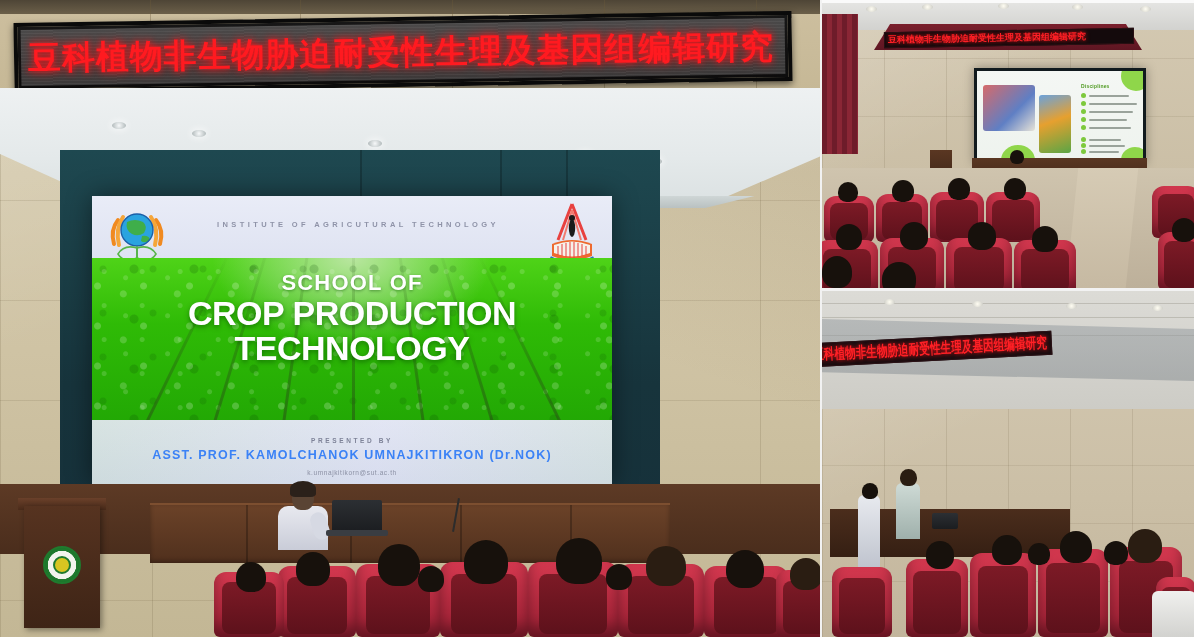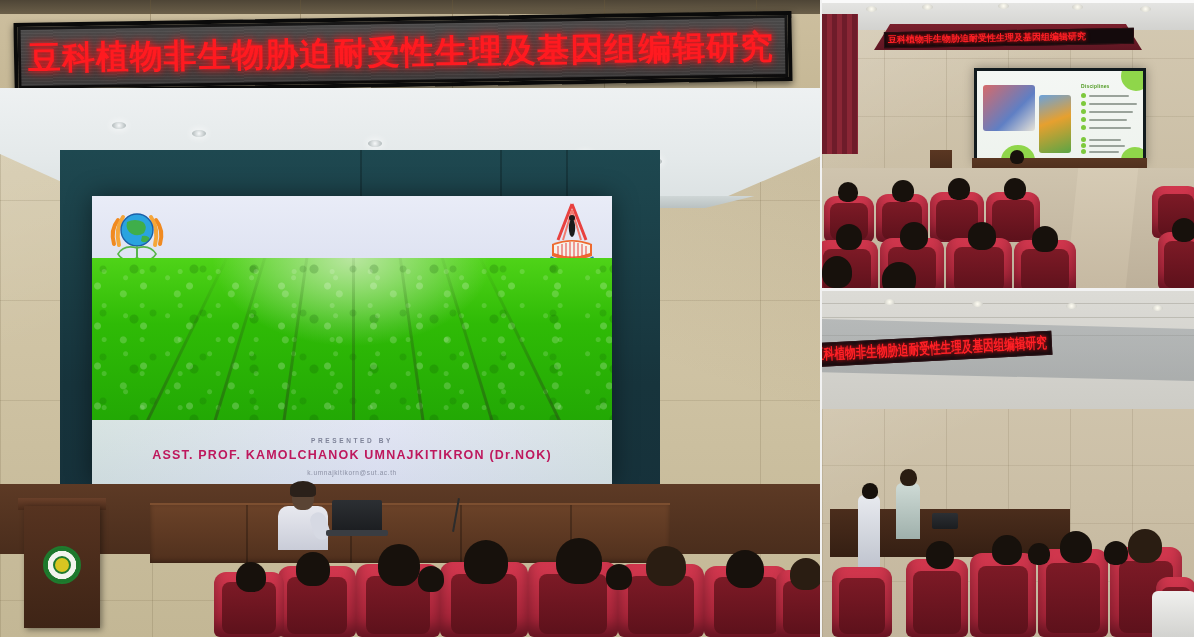--- a/index.html
+++ b/index.html
@@ -160,21 +160,21 @@
     font-size:34px;font-weight:800;color:#fff;letter-spacing:-0.5px;line-height:1.02;
     text-shadow:0 2px 5px rgba(0,60,0,.5);
   }
   .big-title span{display:block;}
   .presented{
     position:absolute;left:0;right:0;bottom:40px;text-align:center;
     font-size:6.5px;letter-spacing:2.6px;color:#7e8398;font-weight:600;
   }
   .presenter{
     position:absolute;left:0;right:0;bottom:22px;text-align:center;
-    font-size:12.5px;font-weight:800;color:#be185d;letter-spacing:1.2px;
+    font-size:12.5px;font-weight:800;color:#3b82f6;letter-spacing:1.2px;
   }
   .email{
     position:absolute;left:0;right:0;bottom:8px;text-align:center;
     font-size:6.5px;color:#8b90a4;letter-spacing:.6px;
   }
 
   
   .logo-iat{position:absolute;left:12px;top:8px;width:66px;height:66px;}
   .logo-sut{position:absolute;right:10px;top:4px;width:60px;height:76px;}
 
@@ -477,32 +477,38 @@
               <line x1="28" y1="42" x2="28" y2="58"></line>
             <line x1="32" y1="42" x2="32" y2="58"></line>
               <line x1="36" y1="43" x2="36" y2="57"></line>
             <line x1="40" y1="44" x2="40" y2="56"></line>
               <line x1="44" y1="46" x2="44" y2="55"></line>
           </g>
           <path d="M8 58 Q30 70 52 58" stroke="#2b6fb5" stroke-width="4" fill="none"></path>
         </svg>
       </div>
 
+      <div class="inst-line">INSTITUTE OF AGRICUTURAL TECHNOLOGY</div>
 
       <div class="field">
         <div class="crop-tex"></div>
         <div class="row-line" style="left:8%;transform:rotate(26deg);"></div>
         <div class="row-line" style="left:22%;transform:rotate(17deg);"></div>
         <div class="row-line" style="left:36%;transform:rotate(8deg);"></div>
         <div class="row-line" style="left:50%;transform:rotate(0deg);"></div>
         <div class="row-line" style="left:64%;transform:rotate(-8deg);"></div>
         <div class="row-line" style="left:78%;transform:rotate(-17deg);"></div>
         <div class="row-line" style="left:92%;transform:rotate(-26deg);"></div>
       </div>
 
+      <div class="school-of">SCHOOL OF</div>
+      <div class="big-title">
+        <span>CROP PRODUCTION</span>
+        <span>TECHNOLOGY</span>
+      </div>
 
       <div class="slide-footer">
         <div class="footer-field-ghost"></div>
       </div>
       <div class="presented">PRESENTED BY</div>
       <div class="presenter">ASST. PROF. KAMOLCHANOK UMNAJKITIKRON (Dr.NOK)</div>
       <div class="email">k.umnajkitikorn@sut.ac.th</div>
     </div>
 
     <div class="stage-front"></div>

